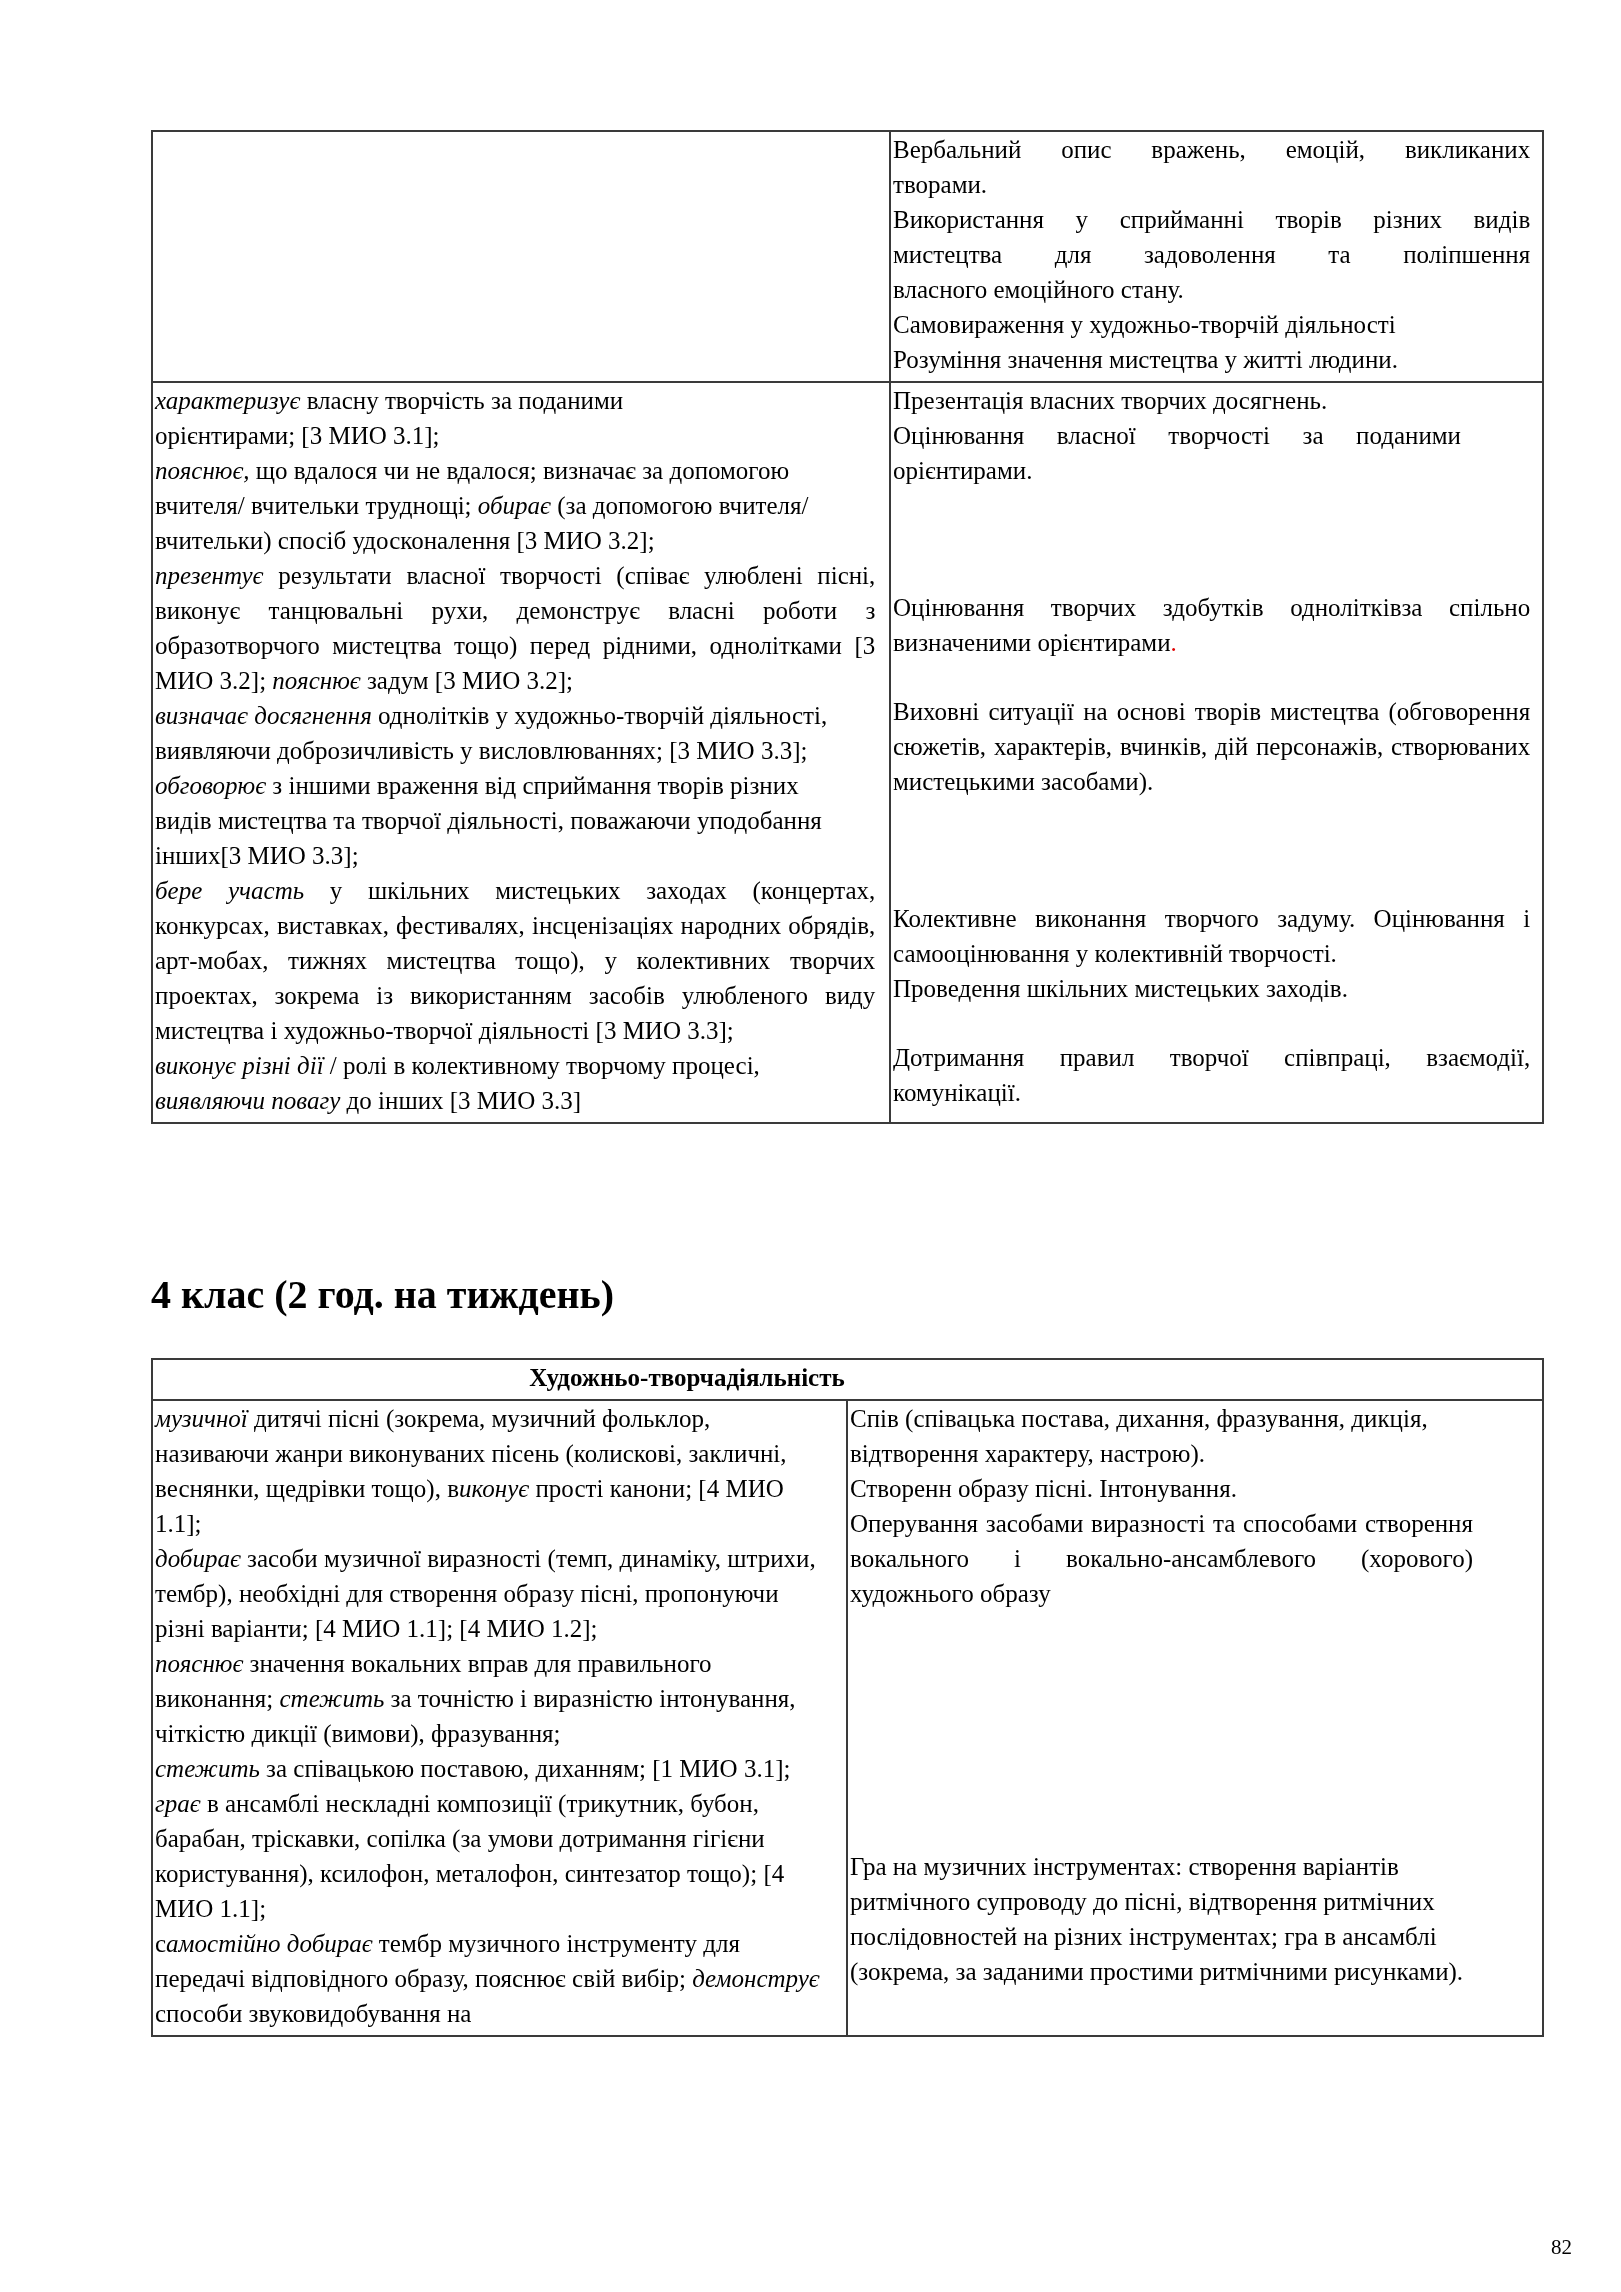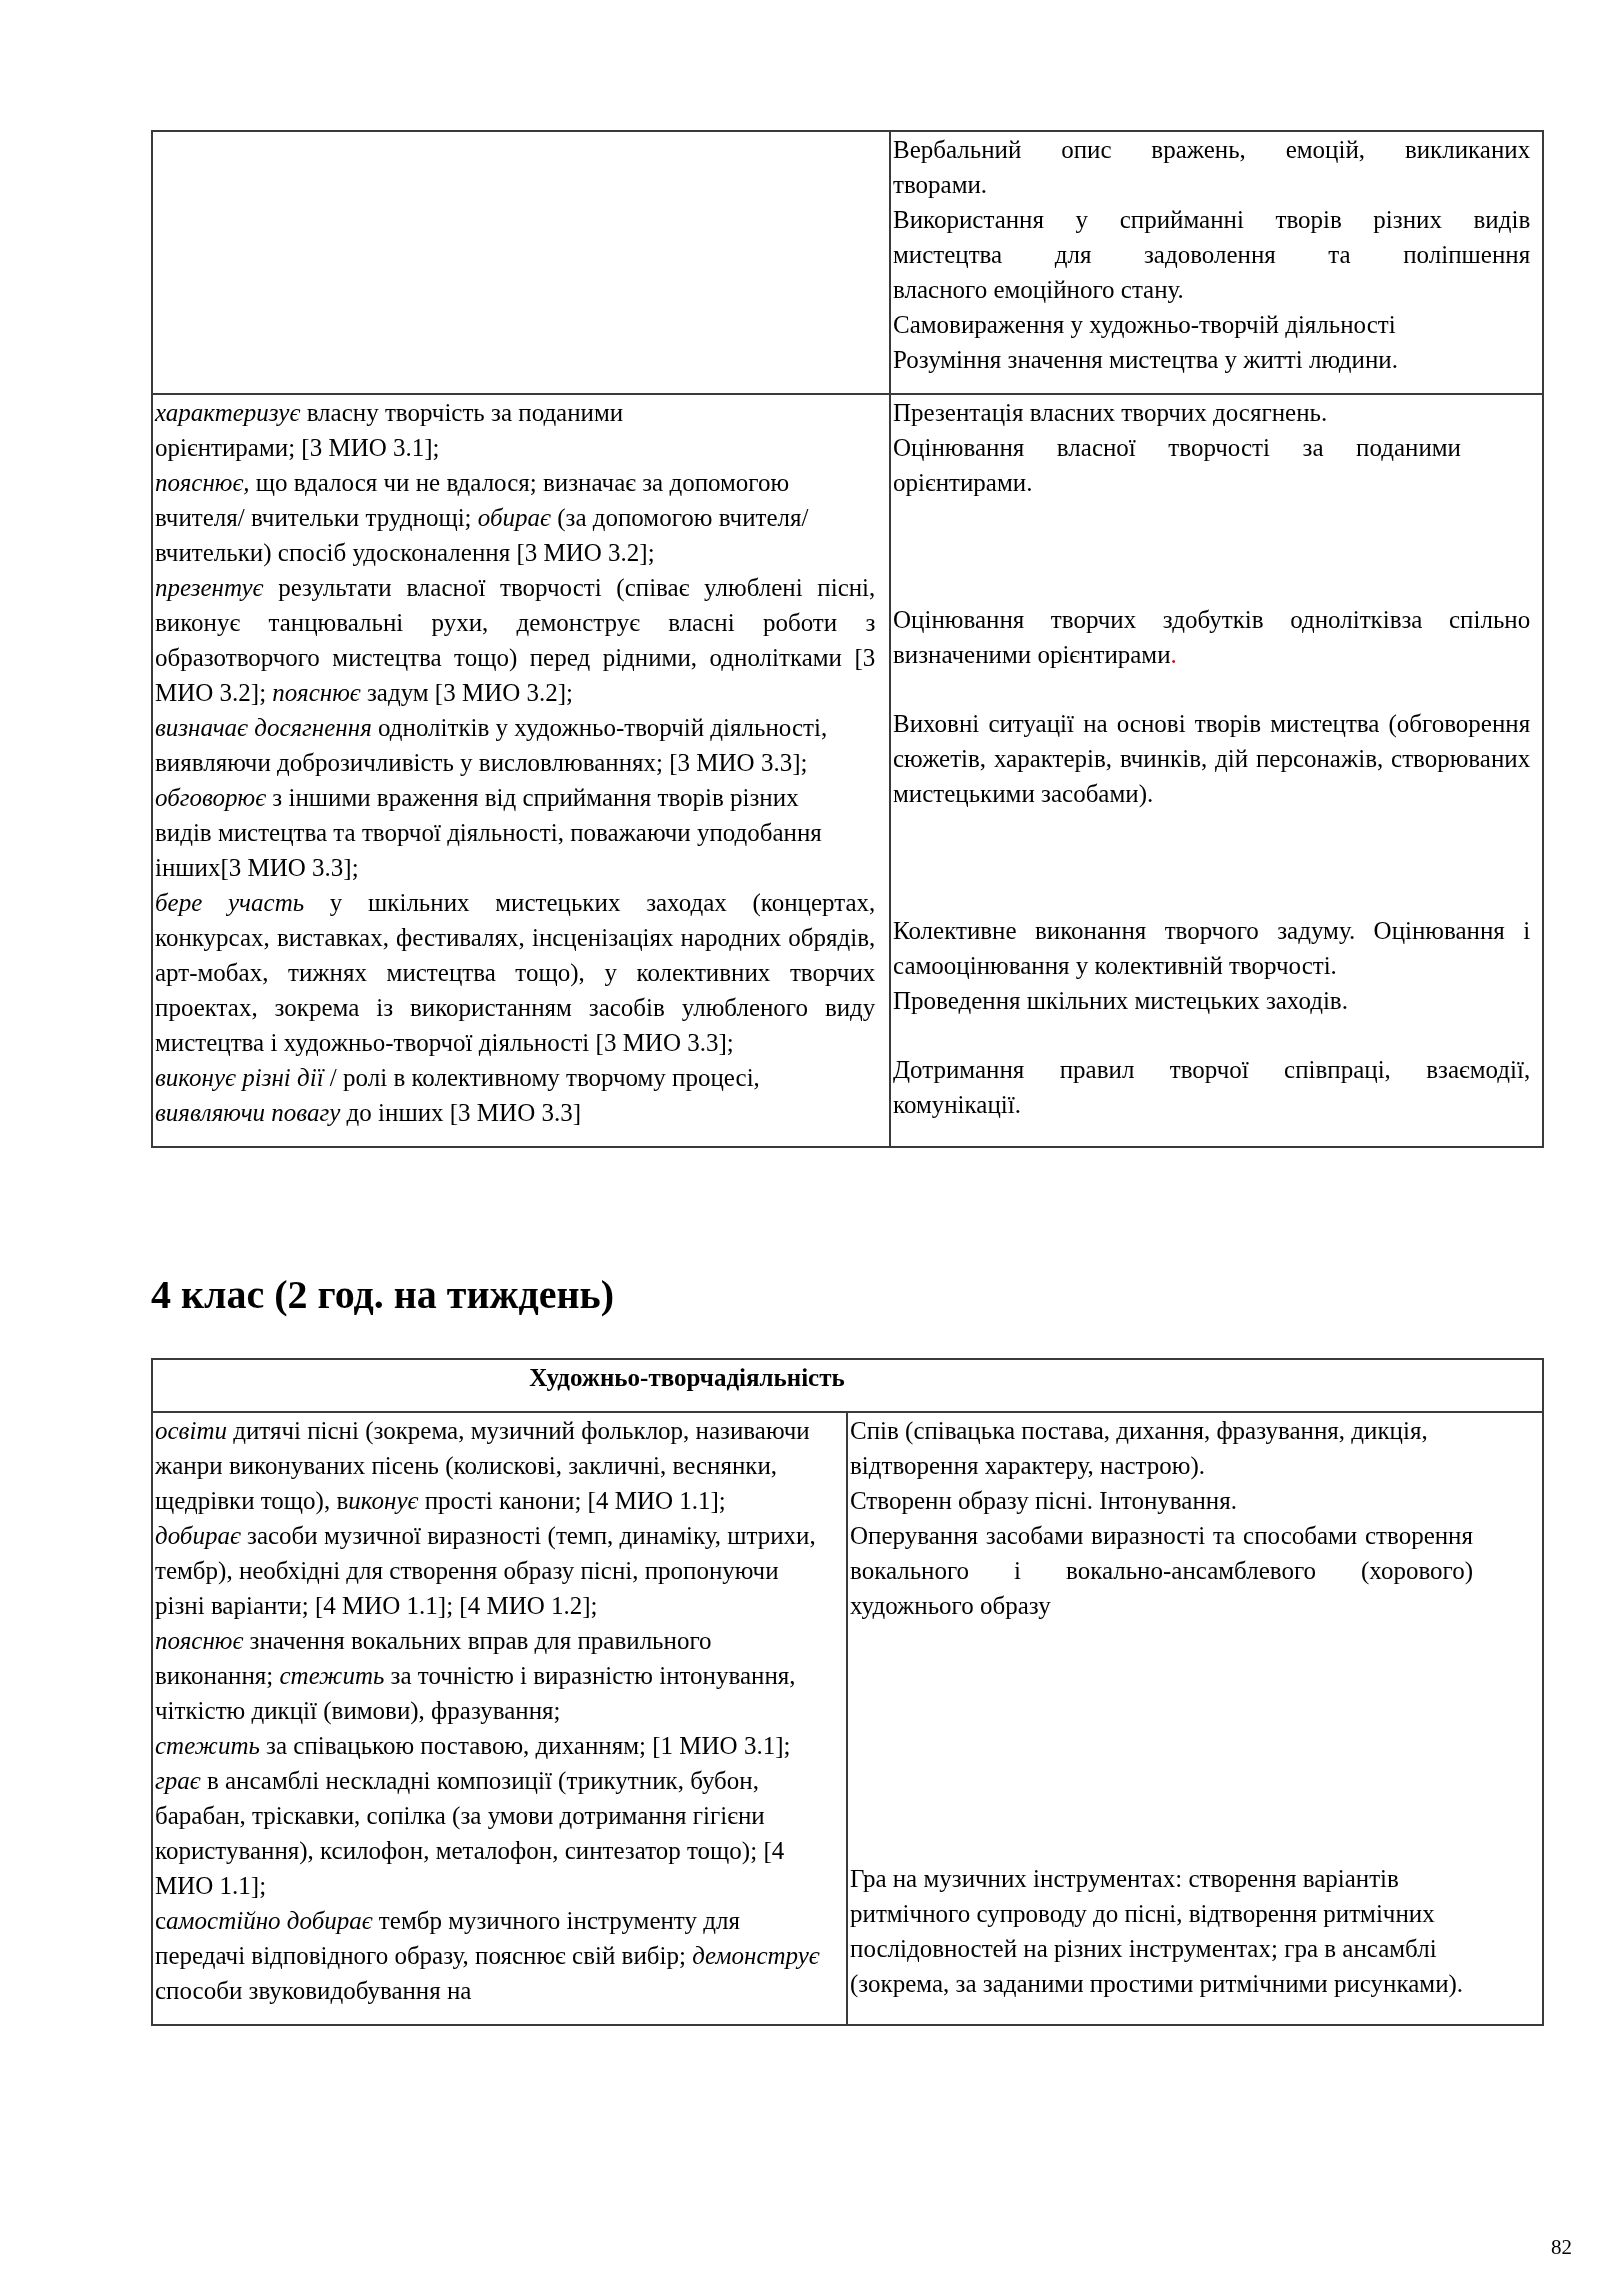--- a/index.html
+++ b/index.html
@@ -4,21 +4,21 @@
   <style>
     html, body { margin: 0; padding: 0; background: #ffffff; }
     body {
       width: 1621px; height: 2293px; position: relative; overflow: hidden;
       font-family: "Liberation Serif", "DejaVu Serif", serif;
       color: #000;
     }
     .tbl { position: absolute; border-collapse: collapse; table-layout: fixed; }
     .tbl td {
       border: 2px solid #3a3a3a; vertical-align: top;
-      font-size: 25px; line-height: 35px; padding: 0 1px 16px 2px;
+      font-size: 25px; line-height: 35px; padding: 0 1px 4px 2px;
     }
     #t1 { left: 151px; top: 130px; width: 1391px; }
     #t2 { left: 151px; top: 1358px; width: 1391px; }
     .sec { font-weight: bold; text-align: center; padding-right: 147px !important; }
     .sec2 { font-weight: bold; text-align: center; padding-right: 323px !important; border-radius: 7px; }
     .hdr { font-weight: bold; }
     .just { text-align: justify; text-align-last: left; }
     .line { display: block; }
     .line.j { text-align: justify; text-align-last: justify; }
     .gap { display: block; height: 34px; }
@@ -88,21 +88,21 @@
   <colgroup>
       <col style="width:695px">
       <col style="width:696px">
     </colgroup>
   <tbody>
   <tr>
     <td colspan="2" class="sec2">Художньо-творчадіяльність</td>
   </tr>
   <tr>
     <td style="padding-right:19.6px">
-      <div><i>освіти</i><span> дитячі пісні (зокрема, музичний фольклор, називаючи жанри виконуваних пісень (колискові, закличні, веснянки, щедрівки тощо), в</span><i>иконує</i><span> прості канони; [4 МИО 1.1];</span></div>
+      <div><i>музичної</i><span> дитячі пісні (зокрема, музичний фольклор, називаючи жанри виконуваних пісень (колискові, закличні, веснянки, щедрівки тощо), в</span><i>иконує</i><span> прості канони; [4 МИО 1.1];</span></div>
       <div><i>добирає</i><span> засоби музичної виразності (темп, динаміку, штрихи, тембр), необхідні для створення образу пісні, пропонуючи різні варіанти; [4 МИО 1.1]; [4 МИО 1.2];</span></div>
       <div style="width:647px"><i>пояснює</i><span> значення вокальних вправ для правильного виконання; </span><i>стежить</i><span> за точністю і виразністю інтонування, чіткістю дикції (вимови), фразування;</span></div>
       <div><i>стежить</i><span> за співацькою поставою, диханням; [1 МИО 3.1];</span></div>
       <div><i>грає</i><span> в ансамблі нескладні композиції (трикутник, бубон, барабан, тріскавки, сопілка (за умови дотримання гігієни користування), ксилофон, металофон, синтезатор тощо); [4 МИО 1.1];</span></div>
       <div><span>с</span><i>амостійно добирає</i><span> тембр музичного інструменту для передачі відповідного образу, пояснює свій вибір; </span><i>демонструє</i><span> способи звуковидобування на</span></div>
     </td>
     <td style="padding-right:29px">
       <div>Спів (співацька постава, дихання, фразування, дикція, відтворення характеру, настрою).</div>
       <div>Створенн образу пісні. Інтонування.</div>
       <div class="just" style="width:623px">Оперування засобами виразності та способами створення вокального і вокально-ансамблевого (хорового) художнього образу</div>

